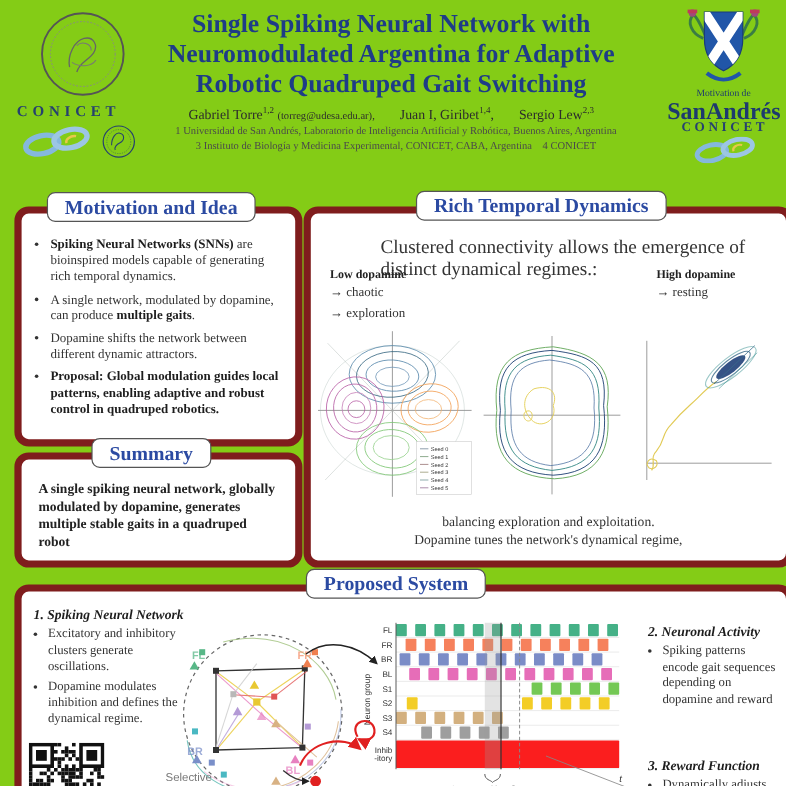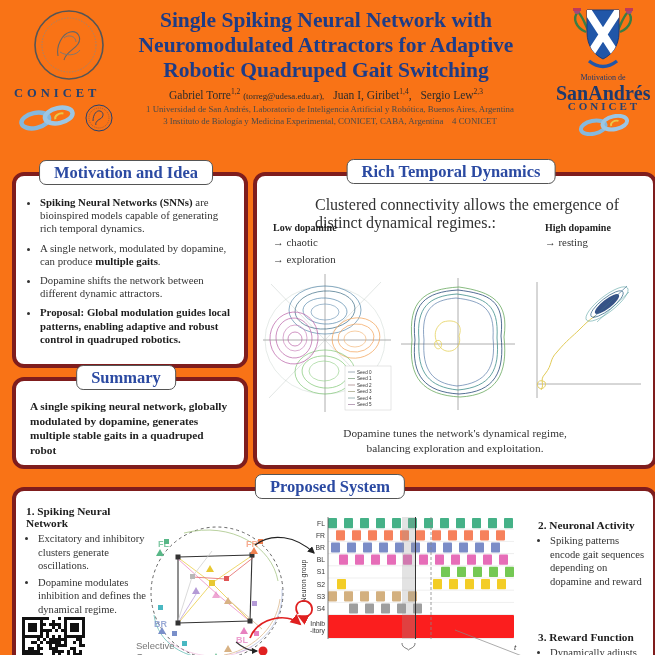--- a/index.html
+++ b/index.html
@@ -1,41 +1,41 @@
 <!DOCTYPE html>
 <html><head>
 <meta charset="utf-8">
 <style>
   html,body{margin:0;padding:0;background:#fff;}
-  .poster{position:relative;width:655px;height:655px;background:#f97316;overflow:hidden;
+  .poster{position:relative;width:655px;height:655px;background:#84cc16;overflow:hidden;
           font-family:"Liberation Serif",serif;color:#333;}
   svg{display:block;}
   
   .uba{position:absolute;left:32px;top:8px;}
   .titlewrap{position:absolute;left:108px;top:8px;width:436px;text-align:center;}
   .tl{font-size:21.5px;line-height:25px;font-weight:700;color:#1e3c87;}
   .authors{position:absolute;left:108px;top:87px;width:436px;text-align:center;
            font-size:11.5px;color:#2c2c2c;white-space:nowrap;}
   .authors sup{font-size:7.5px;}
   .authors .em{font-size:8.8px;}
-  .authors .sp{margin-left:6px;text-align:right;}
+  .authors .sp{margin-left:18px;text-align:right;}
   .affils{position:absolute;left:80px;top:104px;width:500px;text-align:center;
           font-size:8.8px;line-height:11.5px;color:#4a4a4a;}
   .conicet-block{position:absolute;left:14px;top:86px;width:116px;}
   .conicet-word{font-size:12.5px;letter-spacing:4px;color:#26416f;font-weight:600;}
   .logo-row{display:flex;align-items:center;gap:4px;margin-top:2px;}
   .ibyme-word{font-size:11px;letter-spacing:9px;color:#333;margin-top:3px;border-top:0;}
   .sanandres{position:absolute;left:556px;top:6px;width:94px;text-align:center;}
   .sa-top{font-size:8px;color:#1d3a6e;margin-top:1px;}
   .sa-main{font-size:20px;font-weight:700;color:#1d3a6e;letter-spacing:0px;}
   .conicet-right{position:absolute;left:562px;top:100px;width:84px;text-align:center;}
   .conicet-right .conicet-word{font-size:11px;letter-spacing:3px;}
   .conicet-right svg{margin:2px auto 0;}
   
-  .panel{position:absolute;border:4px solid #7f1d1d;border-radius:12px;background:#fff;}
+  .panel{position:absolute;border:6px solid #7f1d1d;border-radius:12px;background:#fff;}
   .badge{position:absolute;transform:translateX(-50%);border:1px solid #555;border-radius:7px;
          background:#fff;padding:0 14px;color:#2b4aa2;font-size:16.5px;font-weight:600;
          line-height:23px;white-space:nowrap;z-index:3;}
   #p-motivation{left:12px;top:172px;width:228px;height:188px;}
   #b-motivation{left:126px;top:160px;}
   #p-summary{left:12px;top:377px;width:228px;height:84px;}
   #b-summary{left:126px;top:365px;}
   #p-dynamics{left:253px;top:172px;width:396px;height:289px;}
   #b-dynamics{left:451px;top:159px;}
   #p-system{left:12px;top:487px;width:637px;height:178px;}
@@ -54,21 +54,21 @@
   .re{font-size:10.8px;line-height:15px;color:#333;margin-top:2px;}
   .plot{position:absolute;}
   #plot1{left:2px;top:94px;} #plot2{left:142px;top:98px;} #plot3{left:264px;top:98px;}
   .dyn-caption{position:absolute;left:0;top:250px;width:100%;text-align:center;
                font-size:11.3px;line-height:15px;color:#333;}
   
   .sys-block{position:absolute;}
   #sb1{left:10px;top:14px;width:126px;}
   #sb2{left:522px;top:28px;width:112px;}
   #sb3{left:522px;top:140px;width:120px;}
-  .sbt{font-size:11.3px;font-weight:700;color:#1d1d1d;margin-bottom:3px;}
+  .sbt{font-size:11.3px;font-weight:700;color:#1d1d1d;margin-bottom:3px;font-style:italic;}
   .sys-block ul{margin:0 0 0 12px;padding:0;font-family:Liberation Serif, serif;}
   .sys-block li{font-size:10.6px;line-height:13.5px;color:#333;margin-bottom:3px;}
   #qr{position:absolute;left:6px;top:126px;}
   #network{position:absolute;left:116px;top:28px;}
   #raster{position:absolute;left:282px;top:18px;}
   .rlab{font-family:"Liberation Sans",sans-serif;font-size:6.8px;fill:#333;}
   .sans{font-family:"Liberation Sans",sans-serif;}
   
   #overlay{position:absolute;left:0;top:0;width:655px;height:655px;pointer-events:none;z-index:6;}
 </style>
@@ -80,21 +80,21 @@
   <svg class="uba" width="74" height="74" viewBox="0 0 74 74">
     <circle cx="37" cy="37" r="34" fill="none" stroke="#555" stroke-width="1.6"></circle>
     <circle cx="37" cy="37" r="27" fill="none" stroke="#888" stroke-width="0.8" stroke-dasharray="1.5,1.4"></circle>
     <path d="M26,48 C24,38 30,26 38,24 C46,22 50,30 46,36 C42,42 34,44 32,52" fill="none" stroke="#666" stroke-width="1.1"></path>
     <path d="M32,30 C36,26 44,28 44,34" fill="none" stroke="#777" stroke-width="0.9"></path>
     <path d="M28,44 C34,48 44,48 48,42" fill="none" stroke="#777" stroke-width="0.9"></path>
   </svg>
 
   <div class="titlewrap">
     <div class="tl">Single Spiking Neural Network with</div>
-    <div class="tl">Neuromodulated Attractors for Adaptive</div>
+    <div class="tl">Neuromodulated Argentina for Adaptive</div>
     <div class="tl">Robotic Quadruped Gait Switching</div>
   </div>
 
   <div class="authors">
     <span>Gabriel Torre</span><sup>1,2</sup>
     <span class="em">(torreg@udesa.edu.ar),</span>
     <span class="sp">Juan I, Giribet</span><sup>1,4</sup><span>,</span>
     <span class="sp">Sergio Lew</span><sup>2,3</sup>
   </div>
 
@@ -242,22 +242,22 @@
       <g transform="rotate(-38 86 30)">
         <ellipse cx="86" cy="30" rx="26" ry="8" fill="none" stroke="#4a9a9a" stroke-width="0.9" opacity="0.55"></ellipse>
         <ellipse cx="86" cy="30" rx="20" ry="6" fill="none" stroke="#3a6a8a" stroke-width="0.9" opacity="0.8"></ellipse>
         <ellipse cx="86" cy="30" rx="15" ry="4.5" fill="#2b4a80" opacity="0.95"></ellipse>
       </g>
       <line x1="72" y1="44" x2="106" y2="12" stroke="#3a6a8a" stroke-width="0.8" opacity="0.8"></line>
       <line x1="76" y1="48" x2="108" y2="18" stroke="#4a9a9a" stroke-width="0.7" opacity="0.7"></line>
     </svg>
 
     <div class="dyn-caption">
+      <div>balancing exploration and exploitation.</div>
       <div>Dopamine tunes the network's dynamical regime,</div>
-      <div>balancing exploration and exploitation.</div>
     </div>
   </div>
   <div class="badge" id="b-dynamics">Rich Temporal Dynamics</div>
 
   <div class="panel" id="p-system">
     <div class="sys-block" id="sb1">
       <div class="sbt">1. Spiking Neural Network</div>
       <ul>
         <li>Excitatory and inhibitory clusters generate oscillations.</li>
         <li>Dopamine modulates inhibition and defines the dynamical regime.</li>

